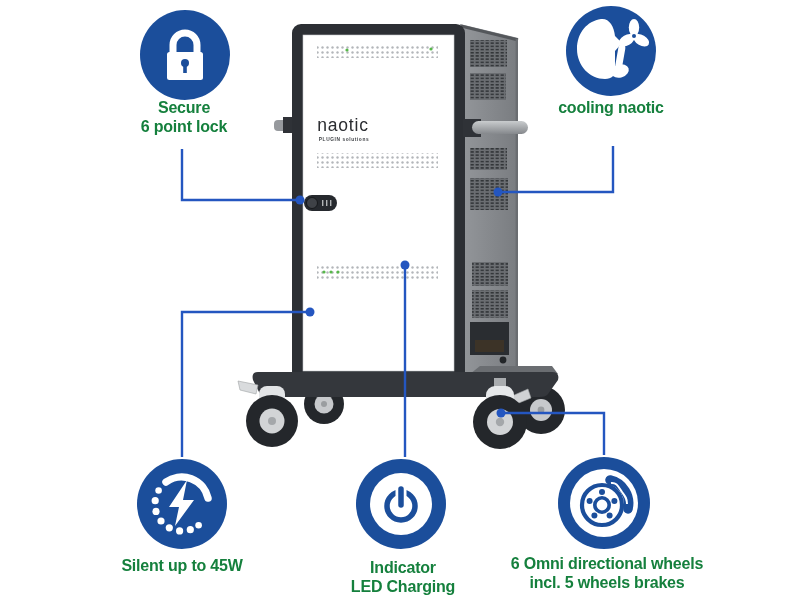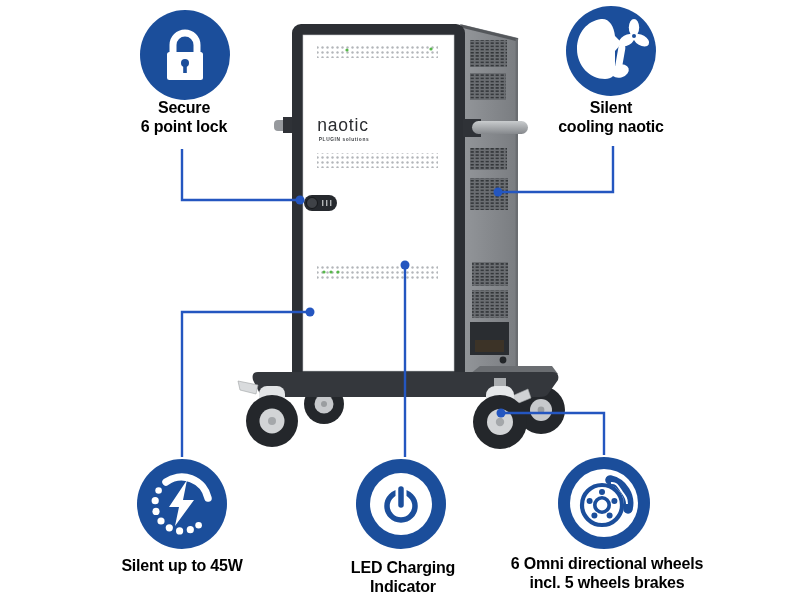--- a/index.html
+++ b/index.html
@@ -1,21 +1,21 @@
 <!DOCTYPE html>
 <html><head>
 <meta charset="utf-8">
 <style>
   html,body{margin:0;padding:0;background:#fff;}
   .stage{position:relative;width:800px;height:600px;background:#fff;overflow:hidden;
          font-family:"Liberation Sans",sans-serif;}
   .layer{position:absolute;left:0;top:0;}
   .callout-icon{position:absolute;}
   .callout-label{position:absolute;text-align:center;font-weight:bold;
-                 color:#000000;font-size:16px;line-height:19px;letter-spacing:-0.2px;}
+                 color:#15803d;font-size:16px;line-height:19px;letter-spacing:-0.2px;}
 </style>
 </head>
 <body>
 
 <div class="stage">
 
   <svg class="layer" width="800" height="600" viewBox="0 0 800 600">
     <defs>
       <pattern id="dotsLight" width="5" height="5" patternUnits="userSpaceOnUse">
         <circle cx="2.5" cy="2.5" r="1.2" fill="#b3b6ba"></circle>
@@ -195,31 +195,30 @@
       <circle cx="57.4" cy="45" r="3"></circle>
     </g>
   </svg>
 
   <div class="callout-label" style="left:94px;top:98px;width:180px">
     <div>Secure</div>
     <div>6 point lock</div>
   </div>
 
   <div class="callout-label" style="left:521px;top:98px;width:180px">
-    <div>Silent</div>
     <div>cooling naotic</div>
   </div>
 
   <div class="callout-label" style="left:72px;top:556px;width:220px">
     <div>Silent up to 45W</div>
   </div>
 
   <div class="callout-label" style="left:313px;top:558px;width:180px">
+    <div>Indicator</div>
     <div>LED Charging</div>
-    <div>Indicator</div>
   </div>
 
   <div class="callout-label" style="left:492px;top:554px;width:230px">
     <div>6 Omni directional wheels</div>
     <div>incl. 5 wheels brakes</div>
   </div>
 
 </div>
 
 </body></html>

